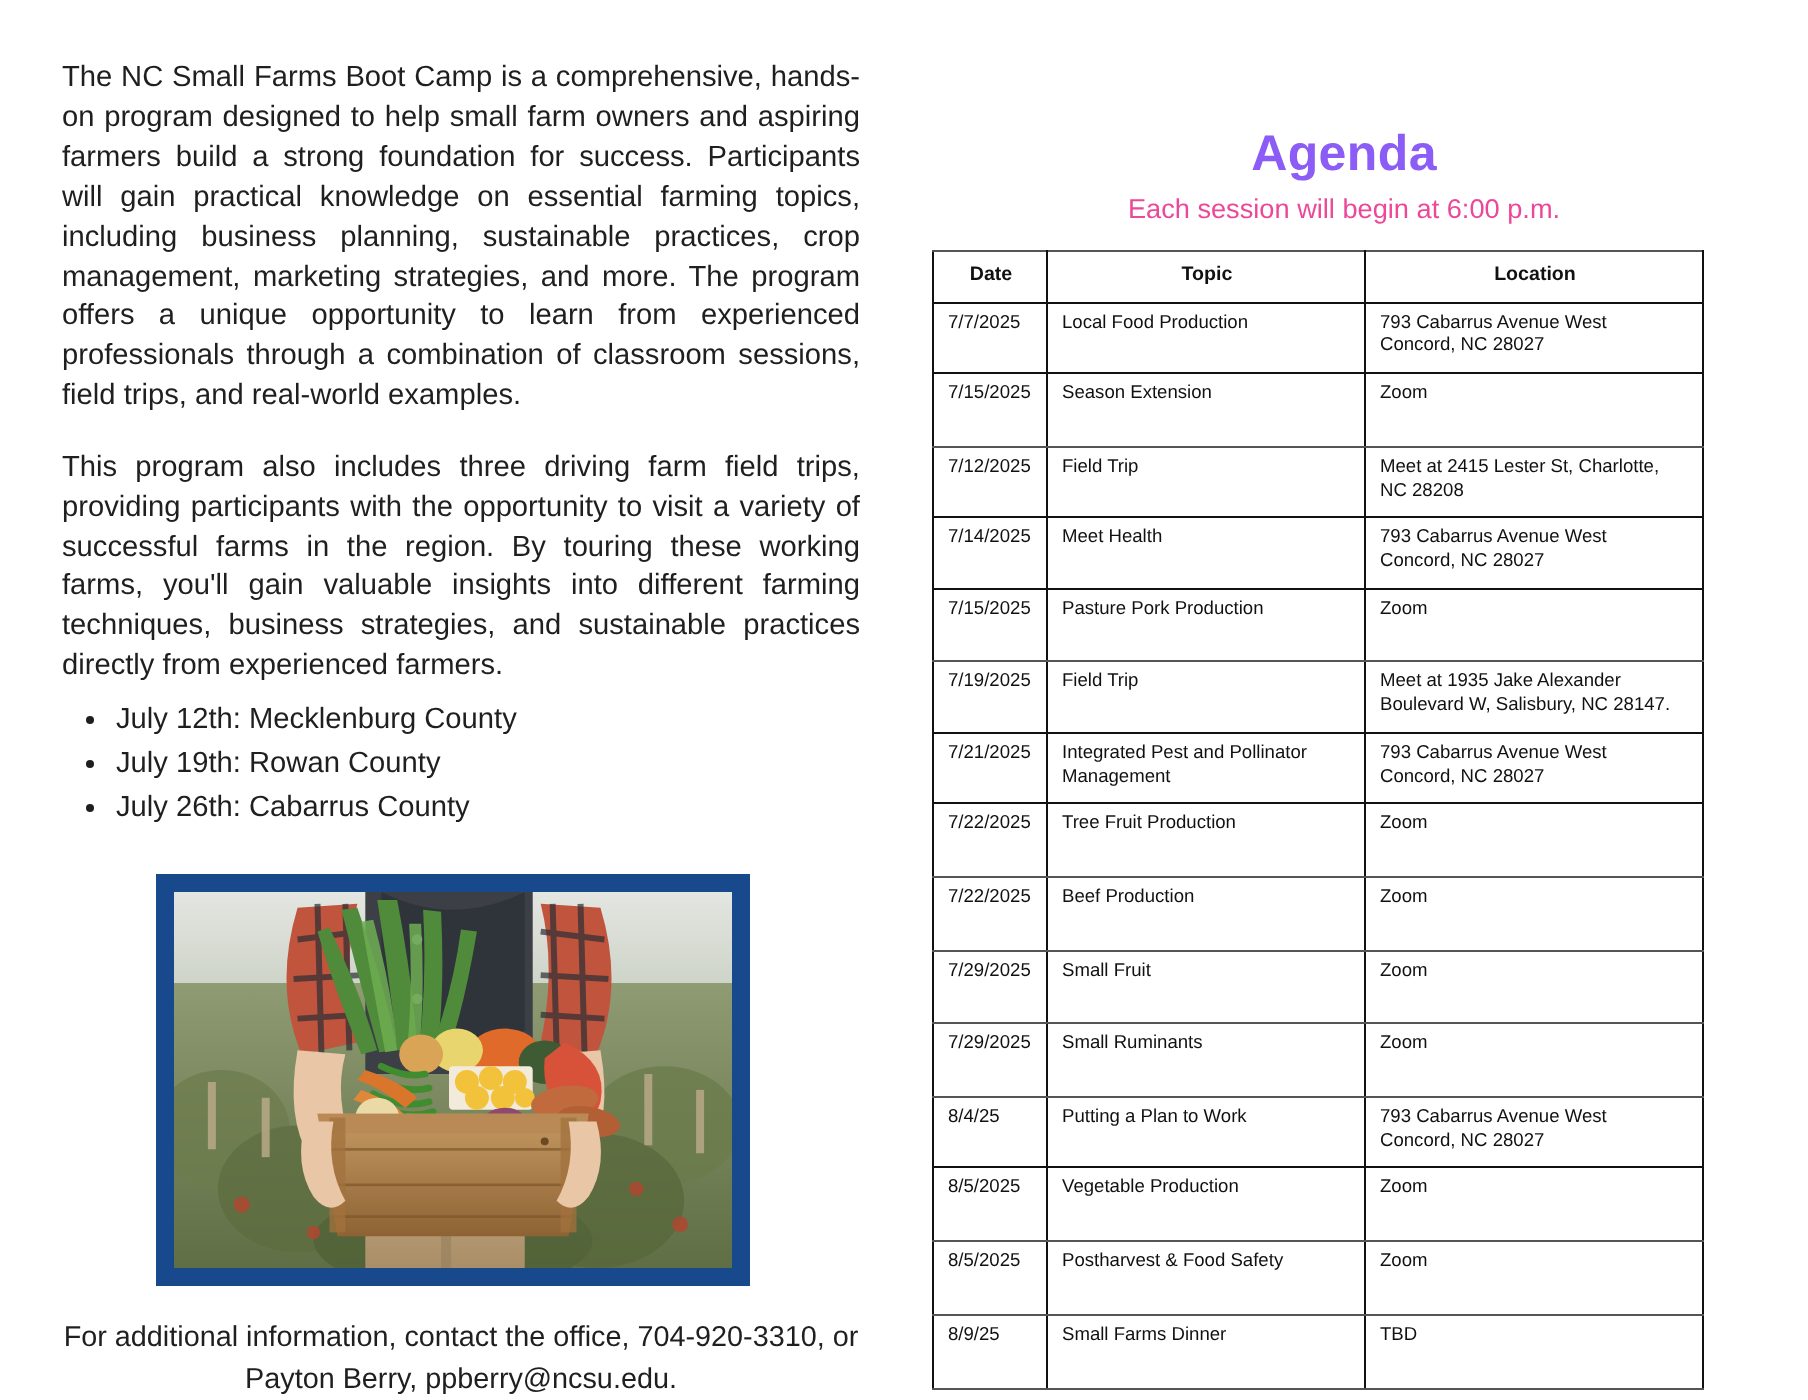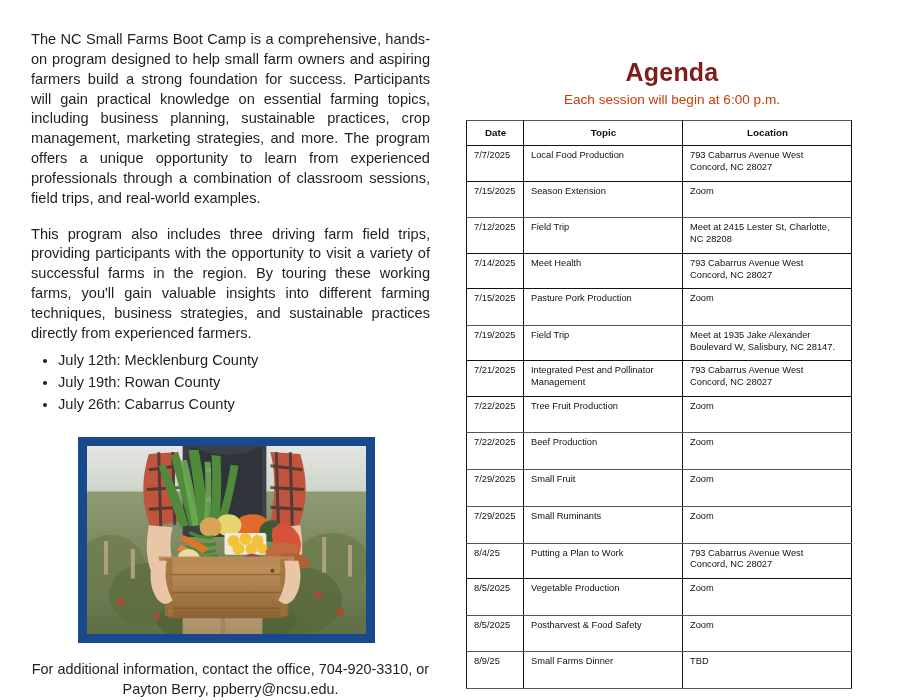--- a/index.html
+++ b/index.html
@@ -13,20 +13,21 @@
     font-family: "Liberation Sans", sans-serif;
     color: #1a1a1a;
     overflow: hidden;
     position: relative;
   }
 
   .page {
     position: absolute;
     inset: 0;
     display: flex;
+    align-items: center;
   }
 
   
   .col-left {
     width: 452px;
     padding: 30px 22px 0 31px;
     box-sizing: border-box;
   }
 
   .body-para {
@@ -89,27 +90,27 @@
     margin: 0;
     color: #1f1f1f;
   }
 
   .agenda-title {
     font-size: 25px;
     font-weight: bold;
     text-align: center;
     margin: 26px 0 0 0;
     letter-spacing: 0.2px;
-    color: #7f1d1d;
+    color: #8b5cf6;
   }
   .agenda-sub {
     font-size: 13.6px;
     text-align: center;
     margin: 5px 0 0 0;
-    color: #c2410c;
+    color: #ec4899;
   }
 
   
   .agenda-table-wrap {
     margin-top: 13px;
   }
   table.agenda {
     border-collapse: collapse;
     width: 385px;
     table-layout: fixed;

